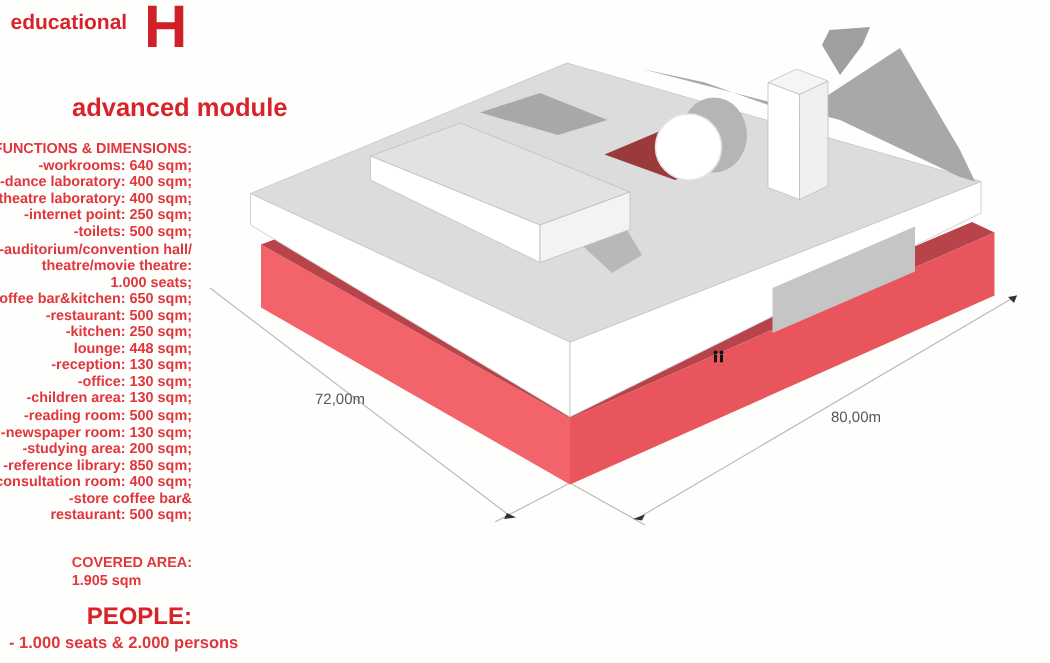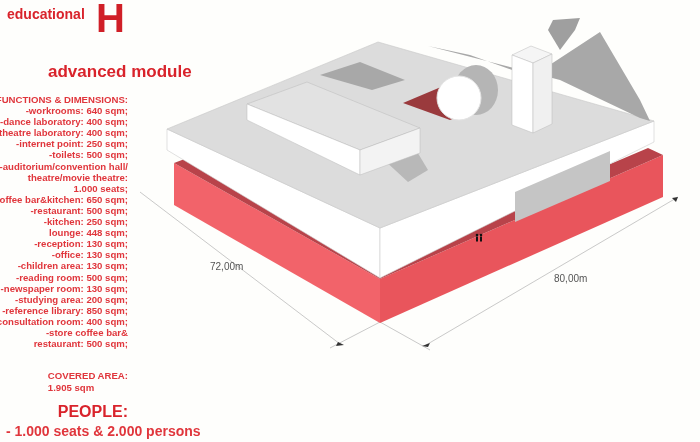--- a/index.html
+++ b/index.html
@@ -4,21 +4,21 @@
 <style>
   html,body{margin:0;padding:0;}
   body{width:700px;height:442px;background:#fefefc;position:relative;overflow:hidden;font-family:"Liberation Sans",sans-serif;}
   .t-left{position:absolute;left:7px;top:6px;font-weight:bold;font-size:14px;line-height:17px;color:#d9232b;}
   .big-h{position:absolute;left:96px;top:-4px;font-weight:bold;font-size:40px;line-height:44px;color:#d01f27;}
   .module{position:absolute;left:48px;top:62px;font-weight:bold;font-size:17px;color:#d9232b;}
   .list{position:absolute;right:572px;top:94px;text-align:right;font-weight:bold;font-size:9.6px;line-height:11.1px;color:#e0363c;white-space:nowrap;}
   .list div{margin:0;}
   .covered{position:absolute;right:572px;top:370px;font-weight:bold;font-size:9.6px;line-height:12px;color:#e0363c;}
   .people-h{position:absolute;right:572px;top:403px;font-weight:bold;font-size:16px;color:#d9232b;padding-left:40px;}
-  .people-t{position:absolute;left:6px;top:423px;font-weight:bold;font-size:14px;color:#e0363c;white-space:nowrap;}
+  .people-t{position:absolute;left:6px;top:423px;font-weight:bold;font-size:11px;color:#e0363c;white-space:nowrap;}
   svg{position:absolute;left:0;top:0;}
   .dim{position:absolute;font-size:10px;color:#555;text-align:right;}
 </style>
 </head>
 <body>
 
 <div class="t-left">
   <div>educational</div>
 </div>
 <div class="big-h">H</div>

